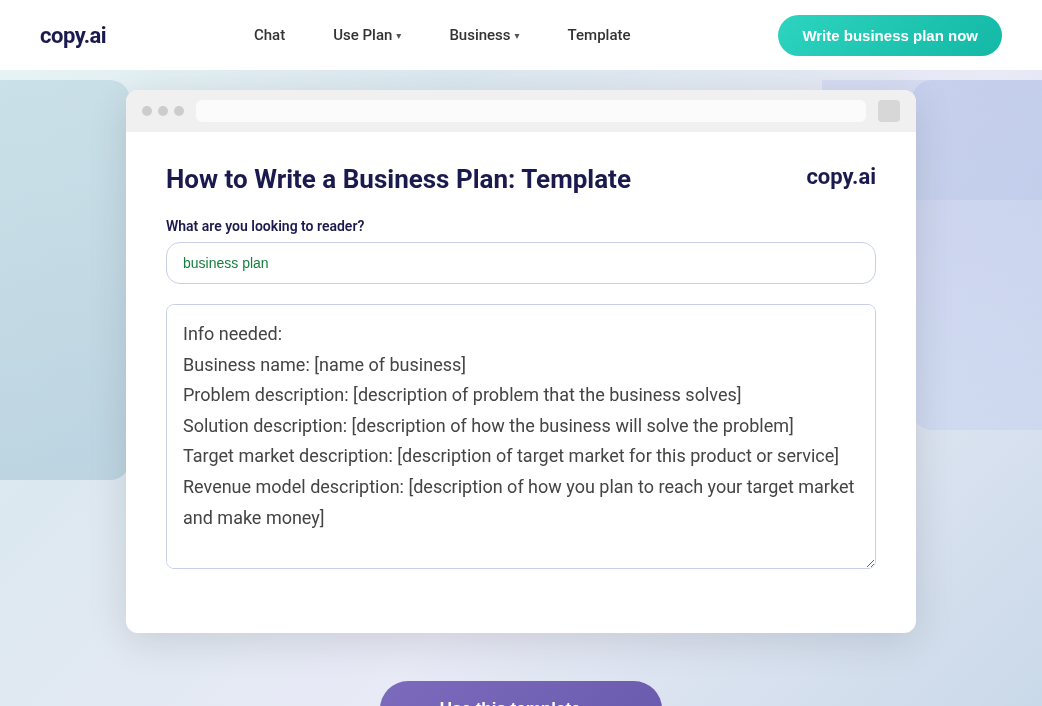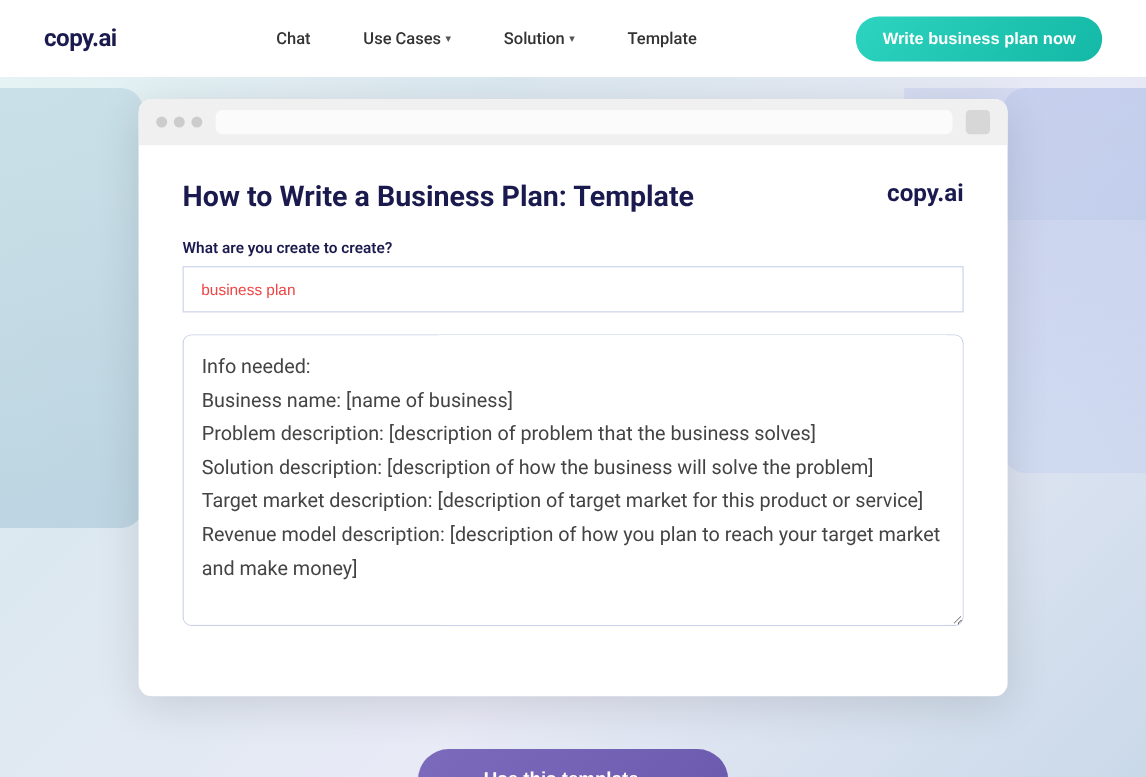--- a/index.html
+++ b/index.html
@@ -193,23 +193,23 @@
       font-weight: 600;
       color: #1a1a4e;
       margin-bottom: 8px;
       display: block;
     }
 
     .form-input {
       width: 100%;
       padding: 12px 16px;
       border: 1.5px solid #c8d0e8;
-      border-radius: 0;
+      border-radius: 14px;
       font-size: 14px;
-      color: #ef4444;
+      color: #15803d;
       outline: none;
       background: white;
     }
 
     .form-textarea {
       width: 100%;
       padding: 14px 16px;
       border: 1.5px solid #c8d0e8;
       border-radius: 8px;
       font-size: 18px;
@@ -254,27 +254,27 @@
   <div class="logo">copy.ai</div>
 
   <ul class="nav-links">
     <li>
       <a href="#">
         <span>Chat</span>
       </a>
     </li>
     <li>
       <a href="#">
-        <span>Use Cases</span>
+        <span>Use Plan</span>
         <span class="chevron">▾</span>
       </a>
     </li>
     <li>
       <a href="#">
-        <span>Solution</span>
+        <span>Business</span>
         <span class="chevron">▾</span>
       </a>
     </li>
     <li>
       <a href="#">
         <span>Template</span>
       </a>
     </li>
   </ul>
 
@@ -294,21 +294,21 @@
       <div class="browser-icon-placeholder"></div>
     </div>
 
     <div class="template-body">
       <div class="template-header">
         <h1 class="template-title">How to Write a Business Plan: Template</h1>
         <div class="brand-logo">copy.ai</div>
       </div>
 
       <div class="form-group">
-        <label class="form-label">What are you create to create?</label>
+        <label class="form-label">What are you looking to reader?</label>
         <input type="text" class="form-input" value="business plan" style="">
       </div>
 
       <div class="form-group">
         <textarea class="form-textarea" style="">Info needed:
 Business name: [name of business]
 Problem description: [description of problem that the business solves]
 Solution description: [description of how the business will solve the problem]
 Target market description: [description of target market for this product or service]
 Revenue model description: [description of how you plan to reach your target market and make money]

